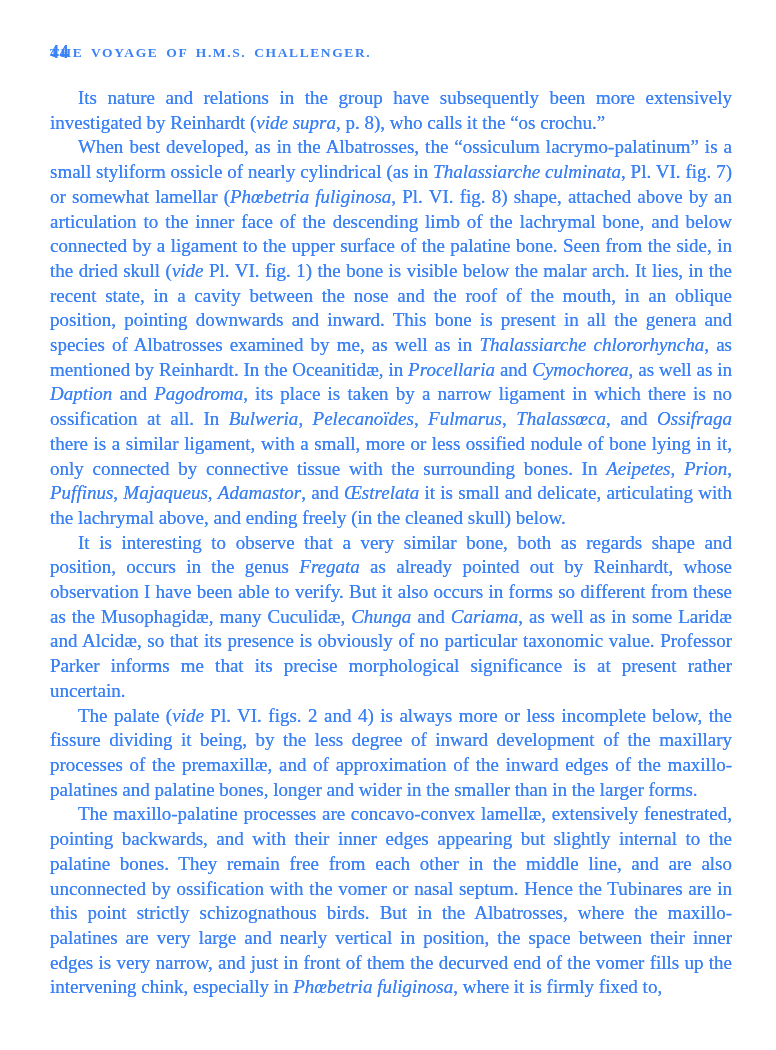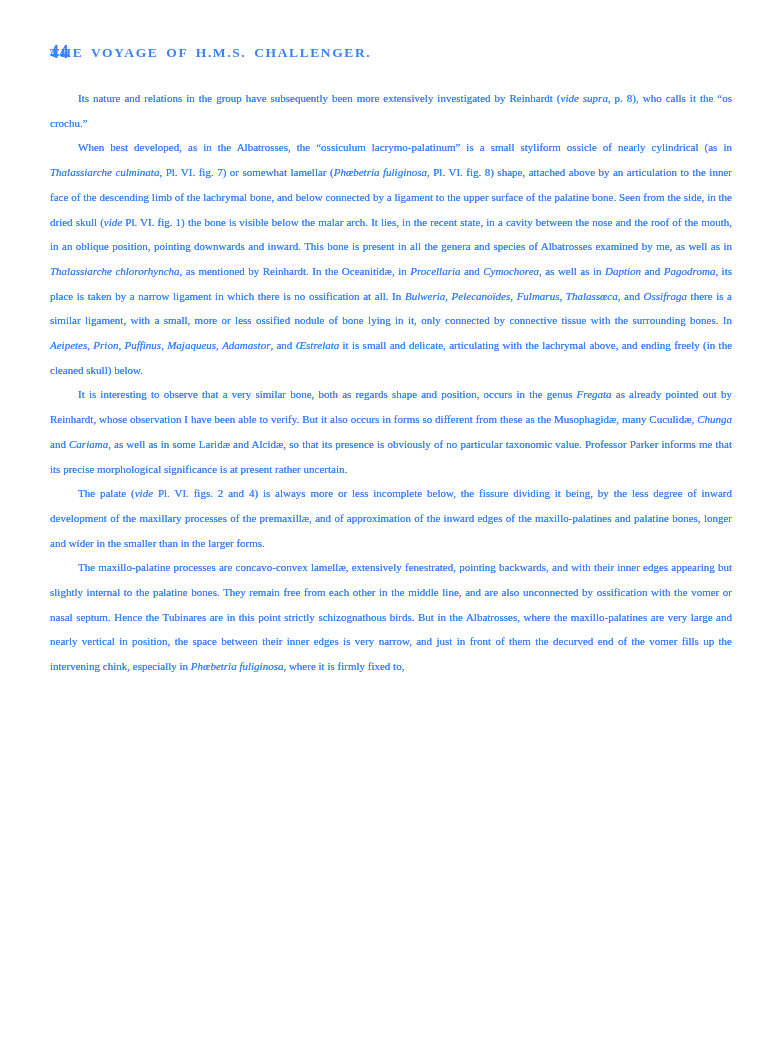--- a/index.html
+++ b/index.html
@@ -38,21 +38,21 @@
     font-weight: bold;
     letter-spacing: 1.6px;
     word-spacing: 3px;
     padding-top: 3px;
   }
   .page-body {
     position: absolute;
     top: 86px;
     left: 50px;
     width: 682px;
-    font-size: 11px;
+    font-size: 19px;
     line-height: 24.7px;
     text-align: justify;
     text-shadow: 0 0 0.3px currentColor;
   }
   .para {
     margin: 0;
     text-indent: 28px;
   }
   .italic {
     font-style: italic;

